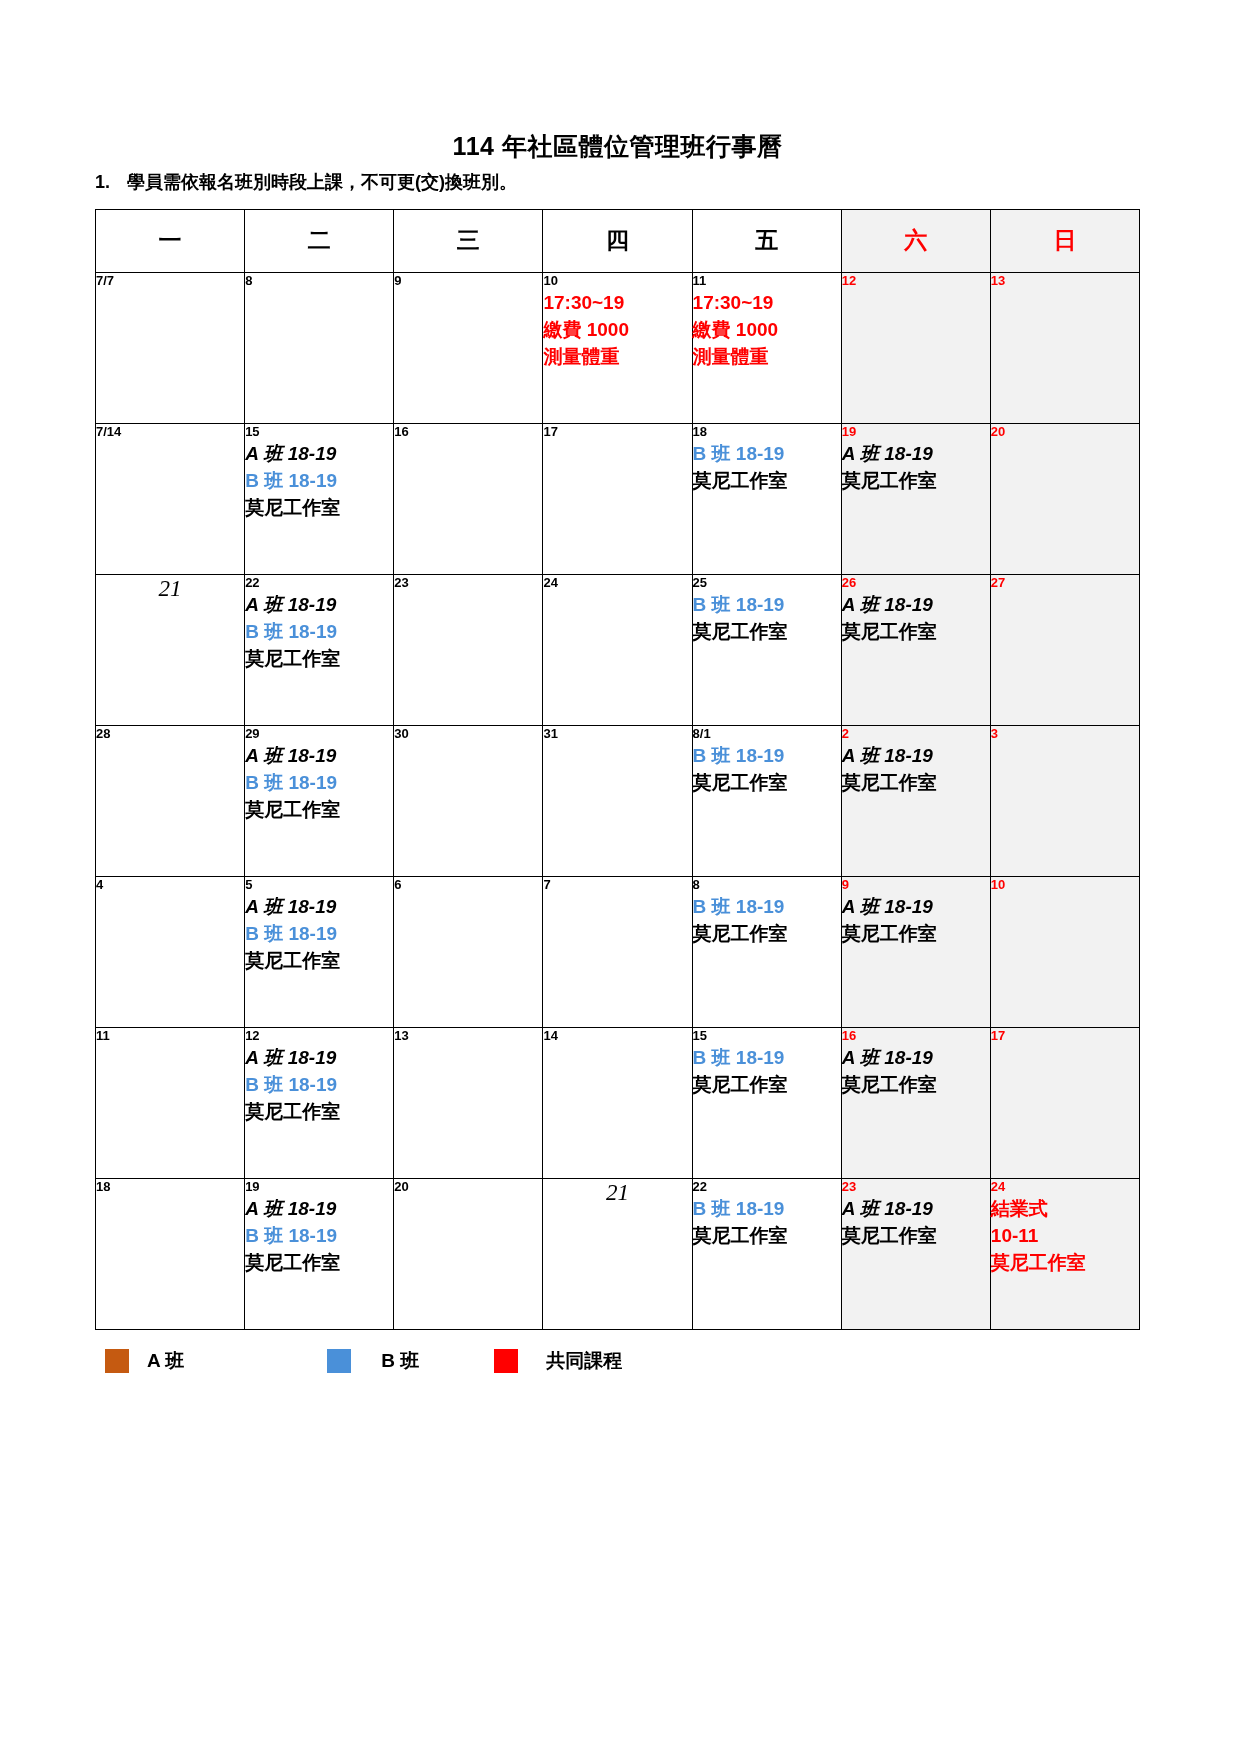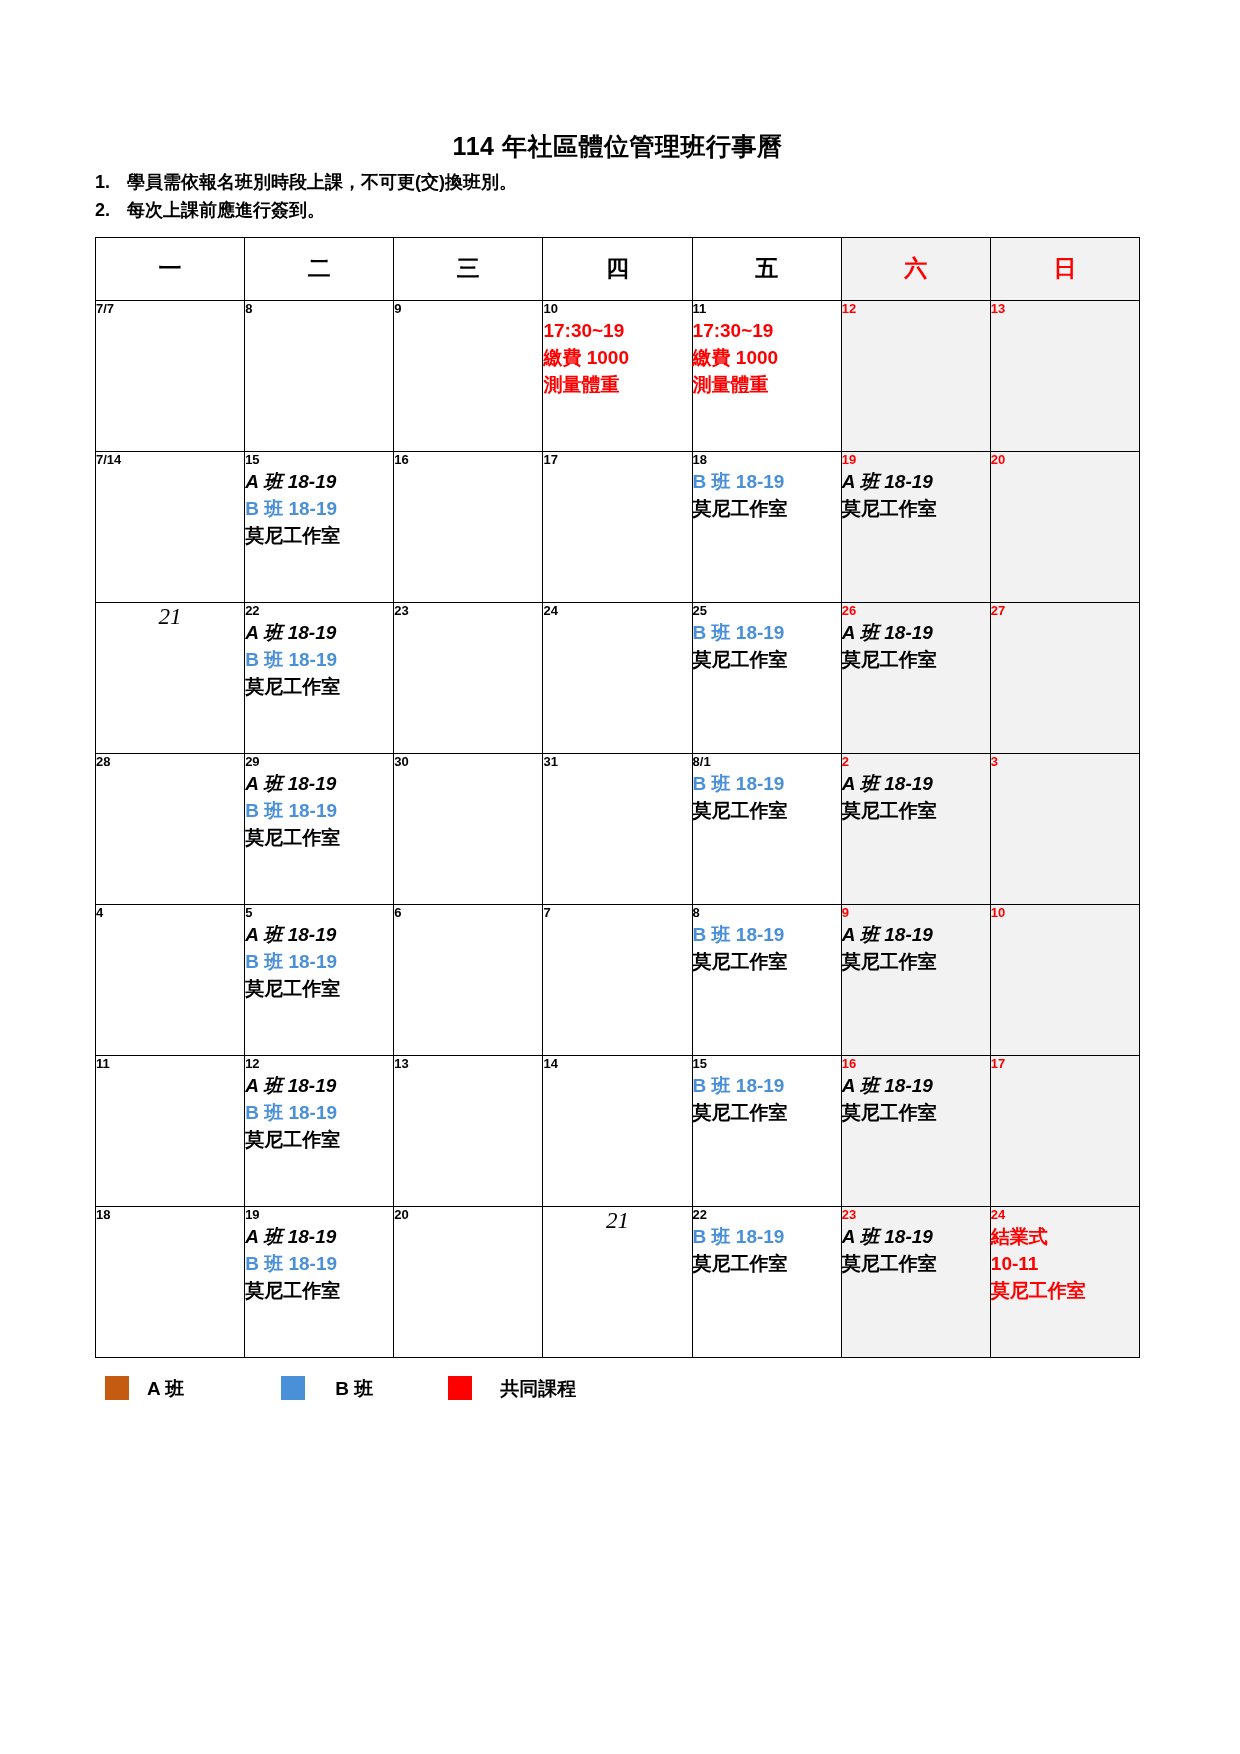--- a/index.html
+++ b/index.html
@@ -103,21 +103,21 @@
   .ev.red { color: #ff0000; }
   .ev.black { color: #000000; }
   .legend {
     margin-top: 18px;
     display: flex;
     align-items: center;
     padding-left: 10px;
   }
   .legend-item {
     display: flex;
-    align-items: flex-start;
+    align-items: center;
   }
   .legend-swatch {
     width: 24px;
     height: 24px;
     display: inline-block;
   }
   .legend-label {
     font-size: 19px;
     font-weight: bold;
     white-space: nowrap;
@@ -126,23 +126,20 @@
 </head>
 <body>
 
 <div class="page">
 
   <div class="doc-title">114 年社區體位管理班行事曆</div>
 
   <ul class="notes">
     <li>
       <span class="num">1.</span><span>學員需依報名班別時段上課，不可更(交)換班別。</span>
-    </li>
-    <li>
-      <span class="num">2.</span><span>每次上課前應進行簽到。</span>
     </li>
   </ul>
 
   <table class="calendar">
     <thead>
       <tr>
         <th>一</th>
         <th>二</th>
         <th>三</th>
         <th>四</th>
@@ -365,21 +362,21 @@
           </td>
         </tr>
       </tbody>
   </table>
 
   <div class="legend" id="legend">
       <div class="legend-item" style="margin-left: 0px;">
         <span class="legend-swatch" style="background: rgb(197, 90, 17);"></span>
         <span class="legend-label" style="margin-left: 18px;">A 班</span>
       </div>
-      <div class="legend-item" style="margin-left: 51px; padding-left: 46px;">
+      <div class="legend-item" style="margin-left: 97px; padding-left: 46px;">
         <span class="legend-swatch" style="background: rgb(74, 144, 217);"></span>
         <span class="legend-label" style="margin-left: 30px;">B 班</span>
       </div>
       <div class="legend-item" style="margin-left: 75px;">
         <span class="legend-swatch" style="background: rgb(255, 0, 0);"></span>
         <span class="legend-label" style="margin-left: 28px;">共同課程</span>
       </div>
     </div>
 
 </div>

